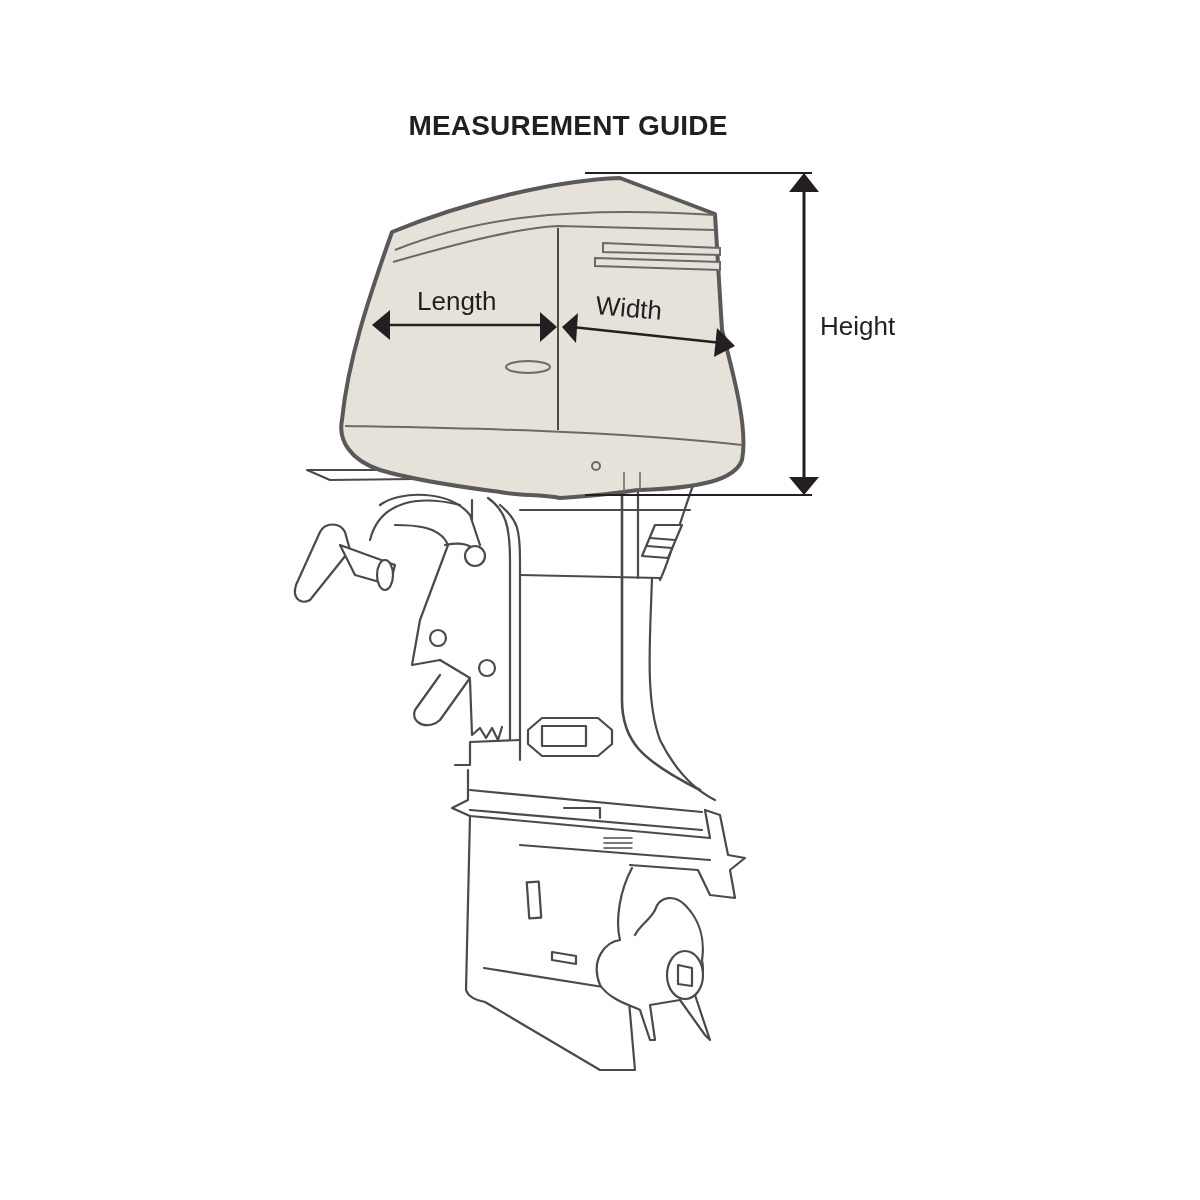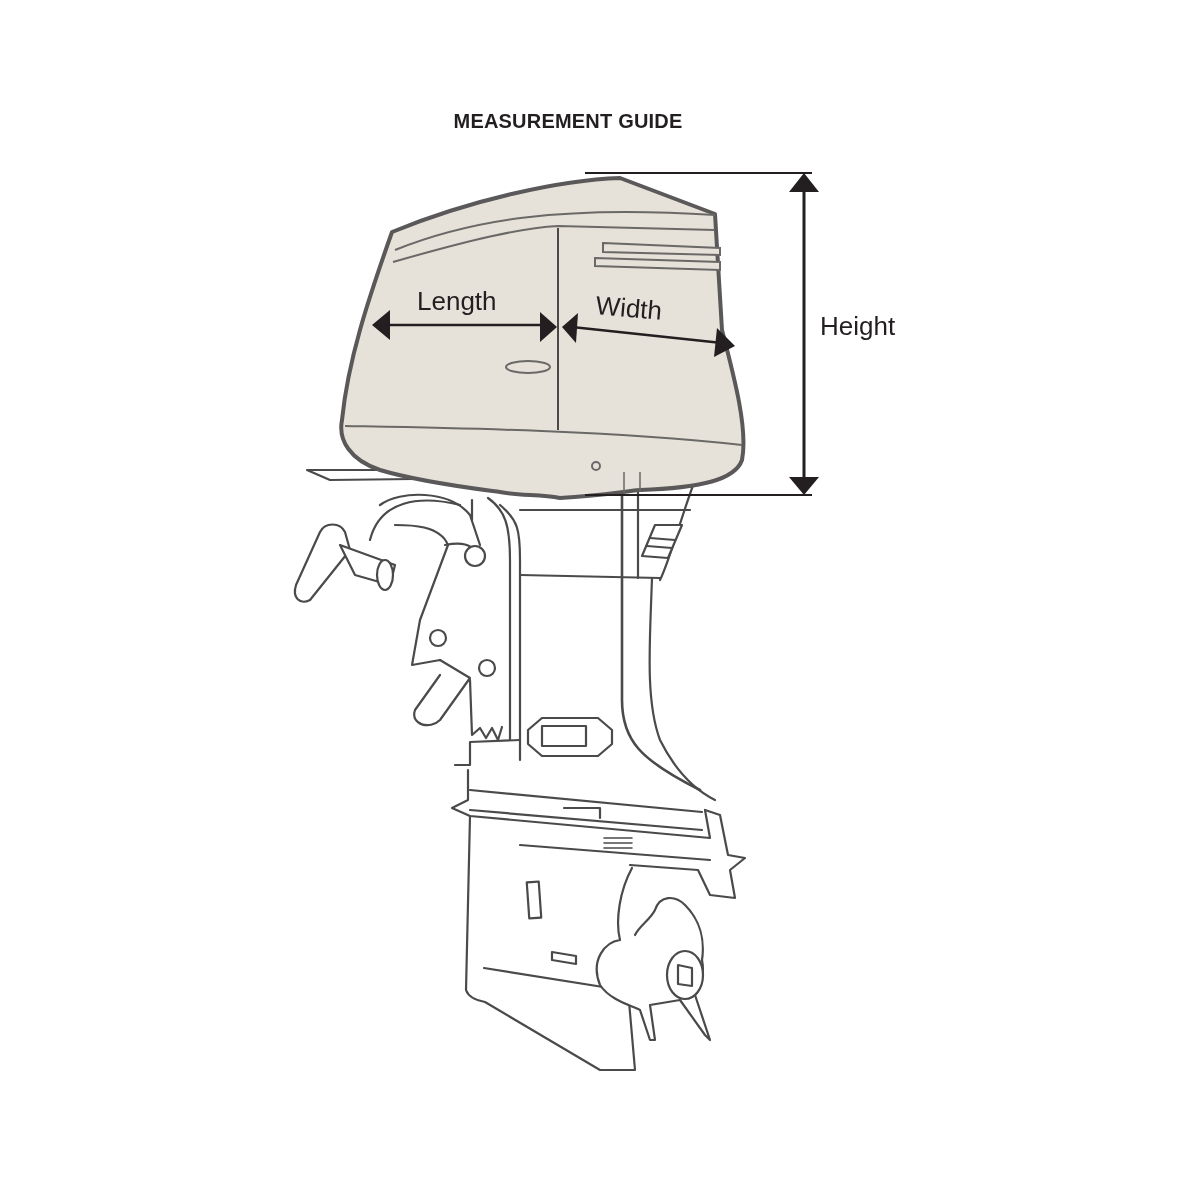--- a/index.html
+++ b/index.html
@@ -1,19 +1,19 @@
 <!DOCTYPE html>
 <html><head>
 <meta charset="utf-8">
 <style>
   html, body { margin: 0; padding: 0; background: #ffffff; }
   body { width: 1200px; height: 1200px; position: relative; overflow: hidden; font-family: "Liberation Sans", sans-serif; }
   .title {
     position: absolute; left: 0; width: 1200px; top: 110px;
-    text-align: center; font-weight: bold; font-size: 20px; color: #231f20;
+    text-align: center; font-weight: bold; font-size: 28px; color: #231f20;
     letter-spacing: 0.2px; padding-left: 0px;
   }
   .title span { display: inline-block; transform: translateX(-32px); }
   svg.art { position: absolute; left: 0; top: 0; }
   .lbl { font-family: "Liberation Sans", sans-serif; fill: #231f20; }
 </style>
 </head>
 <body>
 
 <div class="title"><span>MEASUREMENT GUIDE</span></div>

